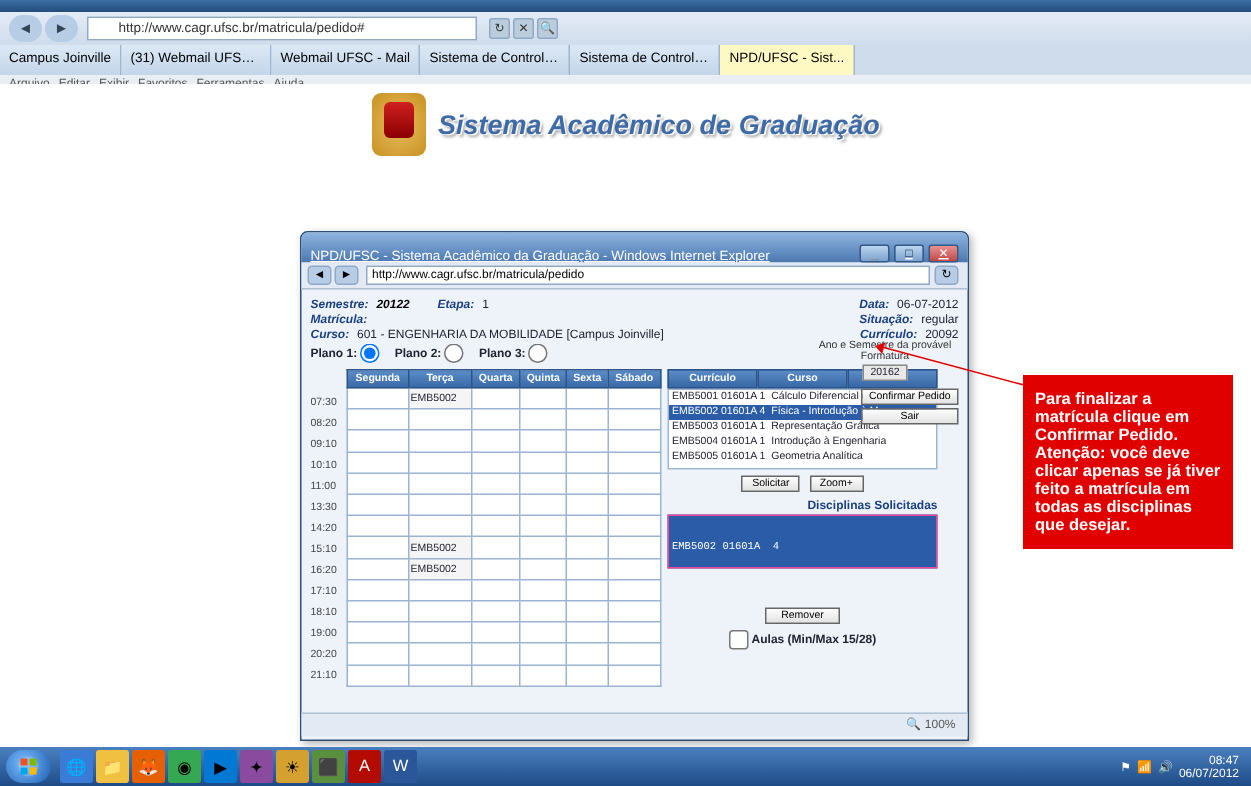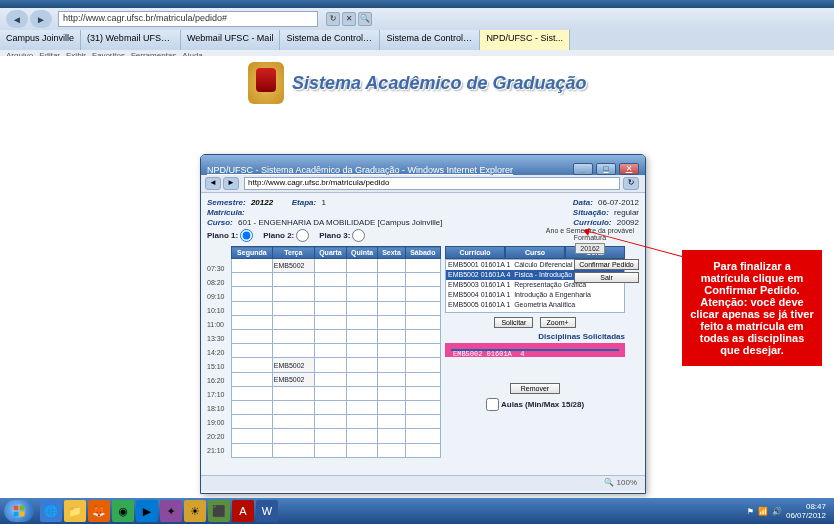--- a/index.html
+++ b/index.html
@@ -3,21 +3,21 @@
   <meta charset="utf-8">
   <style>
     * { margin: 0; padding: 0; box-sizing: border-box; font-family: Tahoma, Arial, sans-serif; }
     body { width: 834px; height: 524px; background: #fff; overflow: hidden; position: relative; }
 
     
     .ie-frame { width: 100%; height: 100%; background: linear-gradient(#e8f0f8,#d4e2f0); }
     .ie-title { height: 8px; background: linear-gradient(#3a6ea5,#234d7a); }
     .ie-addr { height: 22px; background: linear-gradient(#e4ecf6,#cfdcec); display: flex; align-items: center; padding: 2px 6px; font-size: 9px; color: #333; }
     .ie-addr .nav-btn { width: 22px; height: 18px; border-radius: 10px; background: #b7cde6; margin-right: 2px; display: flex; align-items: center; justify-content: center; color: #345; font-size: 10px; }
-    .ie-addr .url-box { flex: 0 0 260px; background: #fff; border: 1px solid #8fa9c6; height: 16px; margin: 12px 4px; padding: 1px 4px; white-space: nowrap; overflow: hidden; text-overflow: ellipsis; }
+    .ie-addr .url-box { flex: 0 0 260px; background: #fff; border: 1px solid #8fa9c6; height: 16px; margin: 12px 4px; padding: 1px 20px; white-space: nowrap; overflow: hidden; text-overflow: ellipsis; }
     .ie-addr .search-btns { display: flex; gap: 2px; margin-left: 4px; }
     .ie-addr .sb { width: 14px; height: 14px; background: #bcd; border: 1px solid #8fa9c6; border-radius: 2px; font-size: 8px; text-align: center; line-height: 12px; }
     .ie-tabs { display: flex; height: 20px; background: #cfdcec; font-size: 9px; }
     .ie-tab { padding: 3px 6px; border-right: 1px solid #9fb6d0; background: linear-gradient(#dce8f5,#c3d6ea); white-space: nowrap; overflow: hidden; text-overflow: ellipsis; max-width: 100px; }
     .ie-tab.active { background: #fef9c3; }
     .ie-menubar { height: 14px; background: #e9eef5; font-size: 8px; color: #555; padding: 1px 6px; }
     .ie-menubar span { margin-right: 6px; }
 
     .page-area { position: absolute; left: 0; top: 56px; right: 0; bottom: 26px; background: #fff; }
 
@@ -62,31 +62,31 @@
 
     .right-panel { width: 180px; }
     .rp-head { display: flex; }
     .rp-head th { background: linear-gradient(#5a8cc6,#3868a6); color: #fff; font-size: 7px; padding: 2px 1px; border: 1px solid #2d5488; flex: 1; text-align: center; }
     .rp-list { border: 1px solid #9bb4d2; font-family: 'Courier New', monospace; font-size: 7px; line-height: 10px; background: #fff; height: 54px; overflow: hidden; }
     .rp-list div { white-space: pre; padding: 0 2px; }
     .rp-list .hl { background: #2a5ca8; color: #fff; }
     .rp-btns { text-align: center; margin: 4px 0; }
     .rp-btns button { font-size: 7px; border: 1px solid #666; background: linear-gradient(#fdfdfd,#e2e2e2); padding: 1px 6px; margin: 0 2px; cursor: pointer; }
     .rp-sub { color: #1a3f80; font-weight: bold; font-size: 8px; text-align: right; margin: 2px 0; }
-    .rp-sel { border: 6px solid #ec4899; background: #2a5ca8; color: #fff; font-family: 'Courier New', monospace; font-size: 7px; padding: 1px 2px; height: 12px; white-space: pre; }
+    .rp-sel { border: 1px solid #ec4899; background: #2a5ca8; color: #fff; font-family: 'Courier New', monospace; font-size: 7px; padding: 17px 2px; height: 12px; white-space: pre; }
 
     .remove-btn { text-align: center; margin-top: 26px; }
     .remove-btn button { font-size: 7px; border: 1px solid #666; background: linear-gradient(#fdfdfd,#e2e2e2); padding: 1px 10px; cursor: pointer; }
     .aulas-row { font-size: 8px; text-align: center; margin-top: 4px; }
     .aulas-row input[type=checkbox] { vertical-align: middle; }
 
     .popup-status { height: 16px; background: #e3eaf3; border-top: 1px solid #b0c0d4; font-size: 8px; text-align: right; padding: 2px 8px; color: #555; }
 
     
-    .callout { position: absolute; right: 12px; top: 194px; width: 140px; background: #e10000; color: #fff; font-size: 11px; font-weight: bold; text-align: center; padding: 10px 8px; }
+    .callout { position: absolute; right: 12px; top: 194px; width: 140px; background: #e10000; color: #fff; font-size: 11px; font-weight: bold; padding: 10px 8px; }
     .callout-line { position: absolute; right: 152px; top: 200px; width: 98px; height: 1px; background: #e10000; transform: rotate(15deg); transform-origin: right center; }
     .callout-line::before { content: ''; position: absolute; left: -4px; top: -3px; width: 0; height: 0; border-right: 6px solid #e10000; border-top: 4px solid transparent; border-bottom: 4px solid transparent; }
 
     
     .taskbar { position: absolute; left: 0; right: 0; bottom: 0; height: 26px; background: linear-gradient(#4a80c0,#1e4b86); display: flex; align-items: center; padding: 0 4px; }
     .task-start { width: 30px; height: 22px; border-radius: 12px; background: radial-gradient(circle at 40% 40%, #7ec0ff,#1a5bb0); margin-right: 4px; display: flex; align-items: center; justify-content: center; }
     .task-start svg { width: 16px; height: 16px; }
     .task-icons { display: flex; gap: 2px; margin-left: 2px; }
     .ticon { width: 22px; height: 22px; border-radius: 2px; display: flex; align-items: center; justify-content: center; font-size: 11px; }
     .tray { margin-left: auto; display: flex; align-items: center; gap: 4px; color: #fff; font-size: 8px; padding-right: 4px; }

